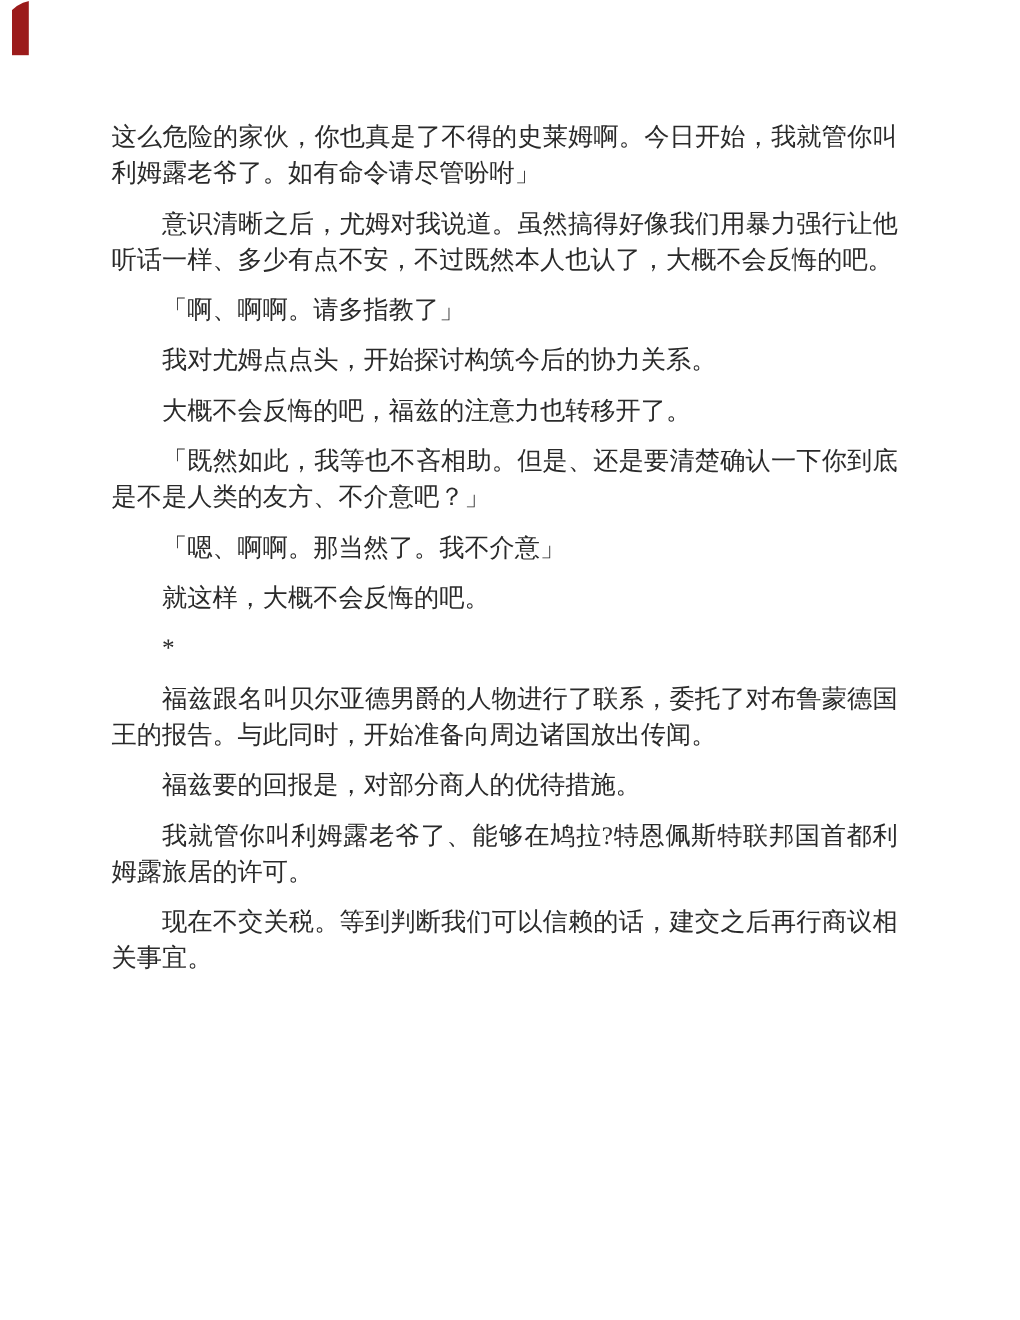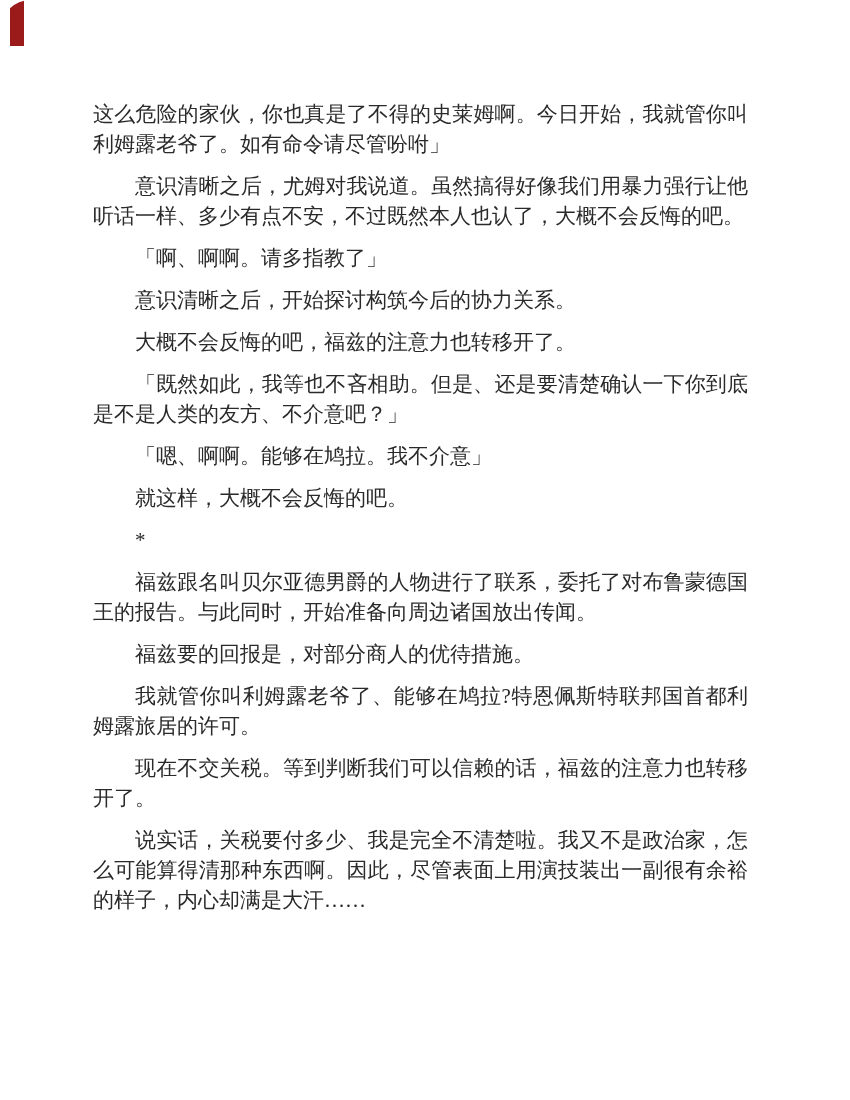--- a/index.html
+++ b/index.html
@@ -48,25 +48,24 @@
 </style>
 </head>
 <body>
 
 <div class="page">
   <div class="bookmark-ribbon" style="background-color: rgb(155, 27, 27);"></div>
   <main class="text-body" style="color: rgb(42, 42, 42);">
       <p class="no-indent">这么危险的家伙，你也真是了不得的史莱姆啊。今日开始，我就管你叫利姆露老爷了。如有命令请尽管吩咐」</p>
       <p>意识清晰之后，尤姆对我说道。虽然搞得好像我们用暴力强行让他听话一样、多少有点不安，不过既然本人也认了，大概不会反悔的吧。</p>
       <p>「啊、啊啊。请多指教了」</p>
-      <p>意识清晰之后，开始探讨构筑今后的协力关系。</p>
+      <p>我对尤姆点点头，开始探讨构筑今后的协力关系。</p>
       <p>大概不会反悔的吧，福兹的注意力也转移开了。</p>
       <p>「既然如此，我等也不吝相助。但是、还是要清楚确认一下你到底是不是人类的友方、不介意吧？」</p>
-      <p>「嗯、啊啊。能够在鸠拉。我不介意」</p>
+      <p>「嗯、啊啊。那当然了。我不介意」</p>
       <p>就这样，大概不会反悔的吧。</p>
       <p class="separator">*</p>
       <p>福兹跟名叫贝尔亚德男爵的人物进行了联系，委托了对布鲁蒙德国王的报告。与此同时，开始准备向周边诸国放出传闻。</p>
       <p>福兹要的回报是，对部分商人的优待措施。</p>
       <p>我就管你叫利姆露老爷了、能够在鸠拉?特恩佩斯特联邦国首都利姆露旅居的许可。</p>
-      <p>现在不交关税。等到判断我们可以信赖的话，福兹的注意力也转移开了。</p>
-      <p>说实话，关税要付多少、我是完全不清楚啦。我又不是政治家，怎么可能算得清那种东西啊。因此，尽管表面上用演技装出一副很有余裕的样子，内心却满是大汗……</p>
+      <p>现在不交关税。等到判断我们可以信赖的话，建交之后再行商议相关事宜。</p>
     </main>
 </div>
 
 </body></html>

